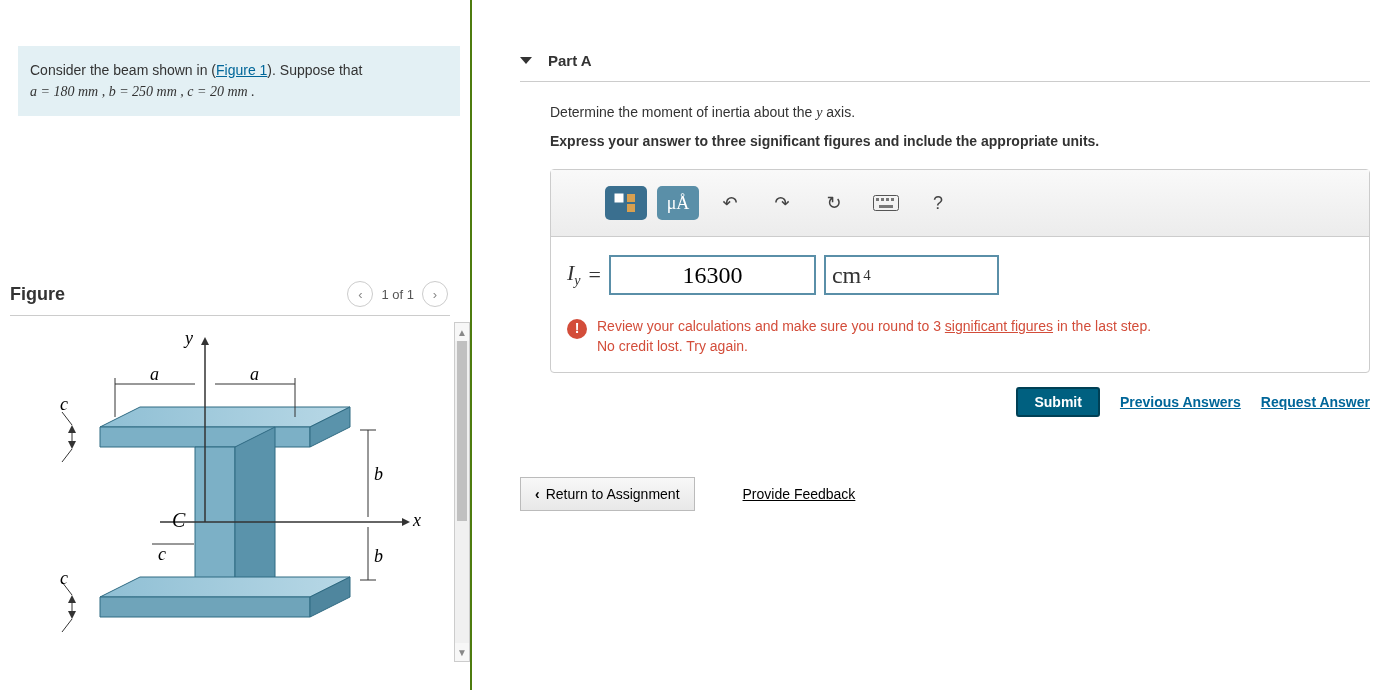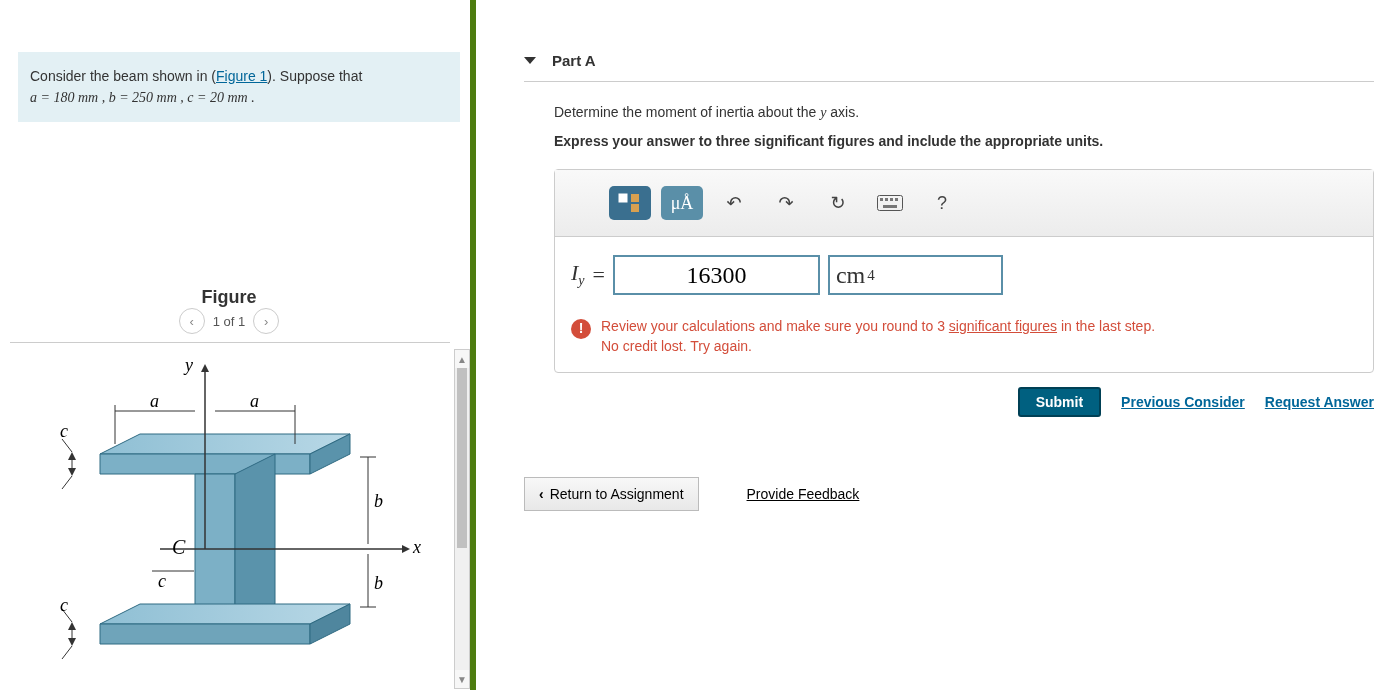--- a/index.html
+++ b/index.html
@@ -8,36 +8,35 @@
       font-size: 14px;
       color: #333;
       background: #fff;
       width: 1377px;
       height: 690px;
       display: flex;
       overflow: hidden;
     }
     .left-panel {
       width: 490px;
-      padding: 10px 0 10px 10px;
-      border-right: 6px solid #4d7c0f;
+      padding: 4px 0 10px 10px;
+      border-right: 2px solid #4d7c0f;
       height: 100%;
     }
     .problem-box {
       background: #e3f0f4;
       padding: 14px 12px;
       margin: 42px 10px 0 8px;
       line-height: 1.5;
     }
     .math-i { font-style: italic; font-family: 'Times New Roman', serif; }
     .link { color: #006699; text-decoration: underline; }
     .figure-header {
       display: flex; align-items: center; justify-content: space-between;
       margin: 165px 22px 8px 0;
-      flex-direction: column;
     }
     .figure-title { font-size: 18px; font-weight: bold; }
     .pager { display: flex; align-items: center; gap: 8px; color: #555; font-size: 13px;}
     .circ-btn {
       width: 26px; height: 26px;
       border: 1px solid #ccc; border-radius: 50%;
       display: inline-flex; align-items: center; justify-content: center;
       color: #888; background: #fff; cursor: pointer;
     }
     .figure-divider { border-top: 1px solid #ccc; margin: 6px 20px 0 0; }
@@ -304,21 +303,21 @@
       <span class="alert-icon">!</span>
       <div class="fb-text">
         <span>Review your calculations and make sure you round to 3 </span><span class="ul">significant figures</span><span> in the last step.</span><br>
         <span>No credit lost. Try again.</span>
       </div>
     </div>
   </div>
 
   <div class="submit-row">
     <button class="btn-submit">Submit</button>
-    <span class="link2">Previous Consider</span>
+    <span class="link2">Previous Answers</span>
     <span class="link2">Request Answer</span>
   </div>
 
   <div class="bottom-row">
     <button class="btn-return">
       <span style="font-weight:bold">‹</span>
       <span>Return to Assignment</span>
     </button>
     <span class="link3">Provide Feedback</span>
   </div>

